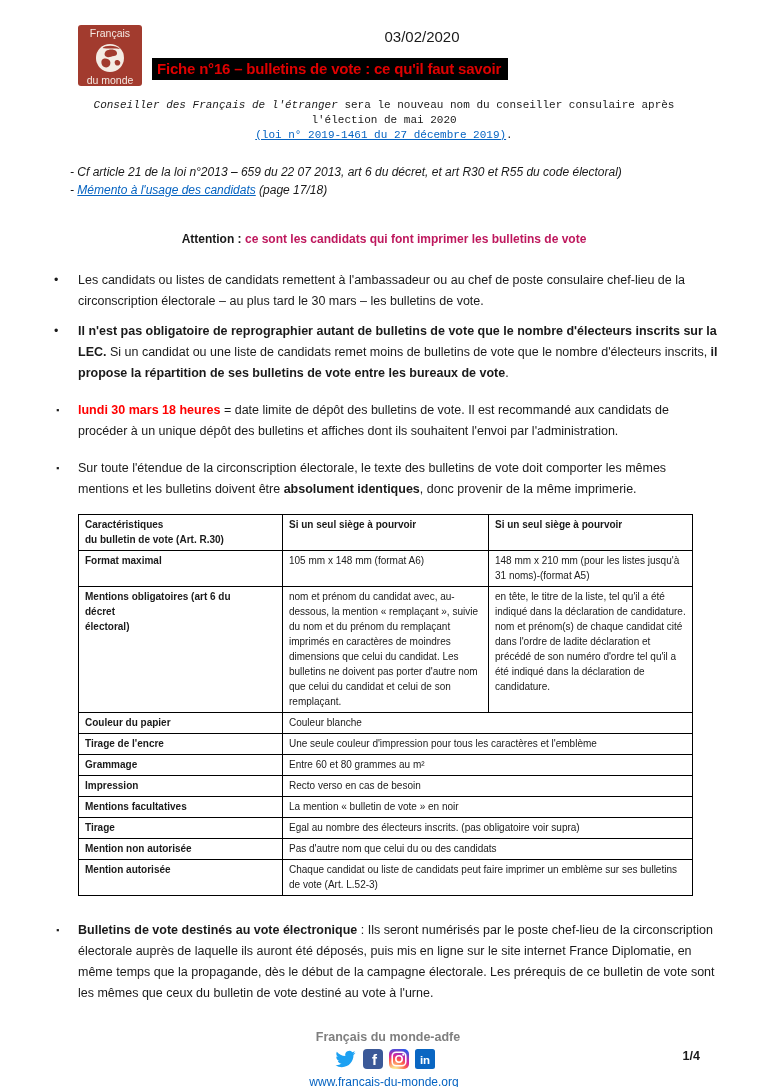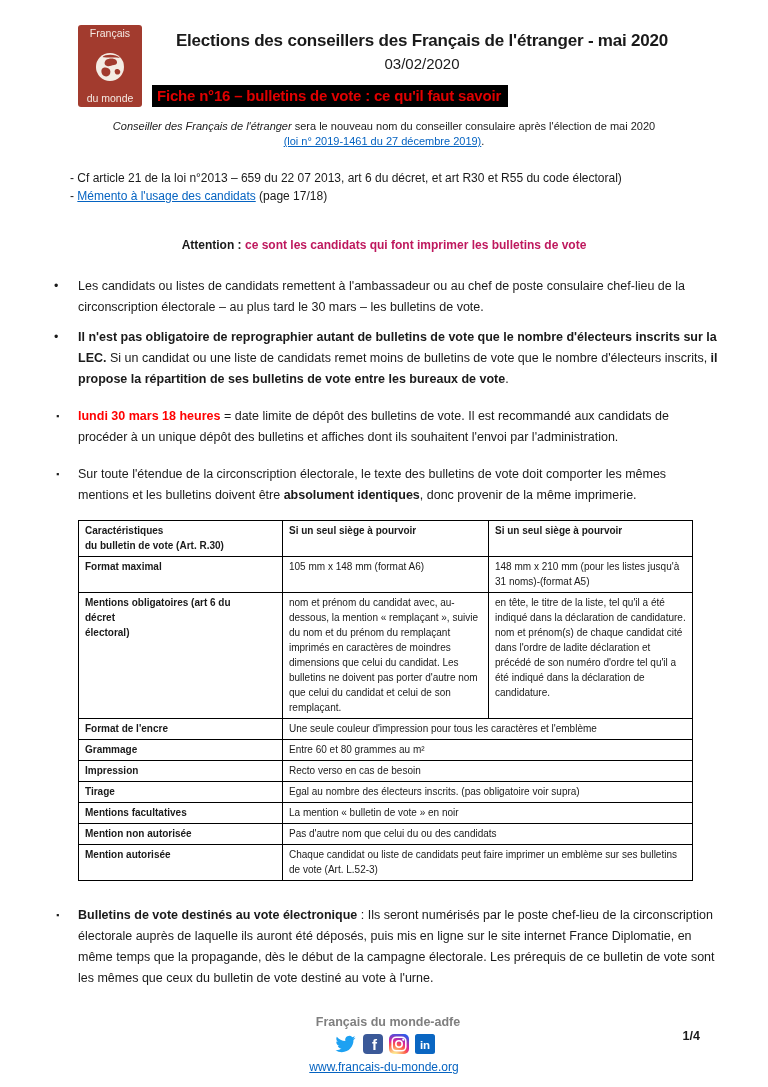--- a/index.html
+++ b/index.html
@@ -6,40 +6,40 @@
   html, body { background: #ffffff; }
   body { font-family: "Liberation Sans", sans-serif; color: #1a1a1a; }
   .page {
     position: relative; width: 768px; height: 1087px; margin: 0 auto;
     background: #ffffff; overflow: hidden;
   }
 
   
   .header { display: flex; margin: 25px 76px 0 78px; }
   .logo {
-    width: 64px; height: 82px; background: #a23b2e; border-radius: 3px;
+    width: 64px; height: 61px; background: #a23b2e; border-radius: 3px;
     color: #f4e9e2; display: flex; flex-direction: column; align-items: center;
     justify-content: space-between; padding: 3px 2px; flex: 0 0 auto;
   }
   .logo-word { font-size: 10.5px; line-height: 11px; }
   .logo-globe { width: 36px; height: 36px; }
   .header-right { flex: 1; padding-left: 10px; }
   .doc-title { font-size: 17px; font-weight: bold; text-align: center; line-height: 22px; margin-top: 5px; letter-spacing: -0.2px; }
   .doc-date { font-size: 15px; text-align: center; margin-top: 3px; }
   .fiche-heading {
     display: inline-block; margin-top: 13px; background: #000000; color: #e00000;
     font-weight: bold; font-size: 15px; padding: 2px 7px 3px 5px; letter-spacing: -0.2px;
   }
 
   
-  .intro { margin: 12px 70px 0 70px; font-size: 11px; text-align: center; line-height: 15px; }
+  .intro { margin: 12px 70px 0 70px; font-size: 11px; text-align: center; line-height: 15px; font-family: Liberation Mono, monospace; }
   .intro .ital { font-style: italic; }
   .law-link { color: #0563c1; text-decoration: underline; cursor: pointer; }
 
-  .refs { margin: 20px 70px 12px 70px; font-size: 12px; line-height: 18px; }
+  .refs { margin: 20px 70px 12px 70px; font-size: 12px; font-style: italic; line-height: 18px; }
   .memento-link { color: #0563c1; text-decoration: underline; cursor: pointer; }
 
   .attention { margin: 33px 70px 0 70px; text-align: center; font-size: 12px; font-weight: bold; }
   .attention .red { color: #be185d; }
 
   
   .bullets { margin: 24px 48px 0 52px; }
   .bullet { display: flex; font-size: 12.5px; line-height: 21px; margin-bottom: 9px; }
   .bullet .marker { flex: 0 0 26px; text-align: left; padding-left: 2px; }
   .bullet .marker.square { font-size: 9px; line-height: 21px; padding-left: 4px; }
@@ -66,21 +66,21 @@
   .footer { margin-top: 26px; text-align: center; }
   .org-name { color: #7f7f7f; font-weight: bold; font-size: 12.5px; padding-left: 8px; }
   .social-row { margin-top: 5px; display: flex; justify-content: center; align-items: center; gap: 6px; }
   .icon-btn { display: inline-flex; cursor: pointer; }
   .ig-box {
     width: 20px; height: 20px; border-radius: 5px;
     background: radial-gradient(circle at 28% 110%, #fdf497 0%, #fdf497 8%, #fd5949 45%, #d6249f 60%, #285aeb 90%);
     display: flex; align-items: center; justify-content: center;
   }
   .site-link { display: inline-block; margin-top: 6px; font-size: 12px; color: #0563c1; text-decoration: underline; cursor: pointer; }
-  .page-number { position: absolute; right: 68px; bottom: 44px; font-size: 12.5px; font-weight: 600; }
+  .page-number { position: absolute; right: 68px; bottom: 24px; font-size: 12.5px; font-weight: 600; }
   svg text { font-family: "Liberation Sans", sans-serif; }
 </style>
 </head>
 <body>
 
 <div class="page">
 
   <div class="header">
     <div class="logo">
       <span class="logo-word">Français</span>
@@ -90,21 +90,20 @@
           <path d="M10 9 C14 6 24 6 28 10 C24 9 15 10 10 9 Z" fill="#a23b2e"></path>
           <path d="M14 12 c3-2 8-2 10 0 c2 2 1 5-2 5 c-3 0-4 2-7 1 c-3-1-3-4-1-6 Z" fill="#a23b2e"></path>
           <path d="M11 20 c3-1 6 0 7 2 c1 2 0 5-2 6 c-2 1-5 0-6-2 c-1-2-1-5 1-6 Z" fill="#a23b2e"></path>
           <path d="M25 21 c2 0 4 2 3 4 c-1 2-4 2-5 0 c-1-2 0-4 2-4 Z" fill="#a23b2e"></path>
           <path d="M5 22 C3 15 8 8 14 6 C8 10 6 16 7 22 Z" fill="#f4ece4"></path>
         </svg>
       </span>
       <span class="logo-word">du monde</span>
     </div>
     <div class="header-right">
-      <div class="doc-title">Elections des conseillers des Français de l'étranger - mai 2020</div>
       <div class="doc-date">03/02/2020</div>
       <div>
         <span class="fiche-heading">Fiche n°16 – bulletins de vote : ce qu'il faut savoir</span>
       </div>
     </div>
   </div>
 
   <div class="intro">
     <span class="ital">Conseiller des Français de l'étranger</span><span> sera le nouveau nom du conseiller consulaire après l'élection de mai 2020</span><br>
     <span class="law-link">(loi n° 2019-1461 du 27 décembre 2019)</span><span>.</span>
@@ -166,38 +165,42 @@
     </tr>
     <tr>
       <td class="cell-label prewrap">Mentions obligatoires (art 6 du
 décret
 électoral)</td>
       <td class="just">nom et prénom du candidat avec, au-dessous, la mention « remplaçant », suivie du nom et du prénom du remplaçant imprimés en caractères de moindres dimensions que celui du candidat. Les bulletins ne doivent pas porter d'autre nom que celui du candidat et celui de son remplaçant.</td>
       <td class="just prewrap">en tête, le titre de la liste, tel qu'il a été indiqué dans la déclaration de candidature.
 nom et prénom(s) de chaque candidat cité dans l'ordre de ladite déclaration et précédé de son numéro d'ordre tel qu'il a été indiqué dans la déclaration de candidature.</td>
     </tr>
     <tr>
-      <td class="cell-label">Format de l'encre</td>
+      <td class="cell-label">Couleur du papier</td>
+      <td colspan="2">Couleur blanche</td>
+    </tr>
+    <tr>
+      <td class="cell-label">Tirage de l'encre</td>
       <td colspan="2">Une seule couleur d'impression pour tous les caractères et l'emblème</td>
     </tr>
     <tr>
       <td class="cell-label">Grammage</td>
       <td colspan="2">Entre 60 et 80 grammes au m²</td>
     </tr>
     <tr>
       <td class="cell-label">Impression</td>
       <td colspan="2">Recto verso en cas de besoin</td>
     </tr>
     <tr>
+      <td class="cell-label">Mentions facultatives</td>
+      <td colspan="2">La mention « bulletin de vote » en noir</td>
+    </tr>
+    <tr>
       <td class="cell-label">Tirage</td>
       <td colspan="2">Egal au nombre des électeurs inscrits. (pas obligatoire voir supra)</td>
-    </tr>
-    <tr>
-      <td class="cell-label">Mentions facultatives</td>
-      <td colspan="2">La mention « bulletin de vote » en noir</td>
     </tr>
     <tr>
       <td class="cell-label">Mention non autorisée</td>
       <td colspan="2">Pas d'autre nom que celui du ou des candidats</td>
     </tr>
     <tr>
       <td class="cell-label">Mention autorisée</td>
       <td colspan="2">Chaque candidat ou liste de candidats peut faire imprimer un emblème sur ses bulletins de vote (Art. L.52-3)</td>
     </tr>
   </tbody>

